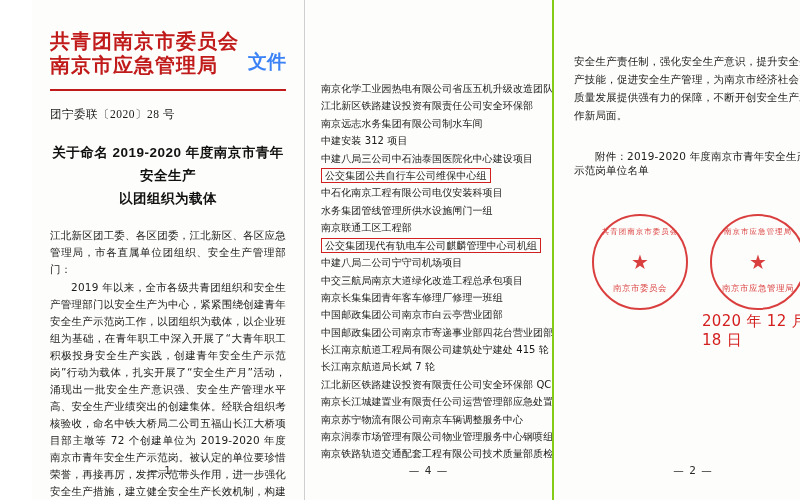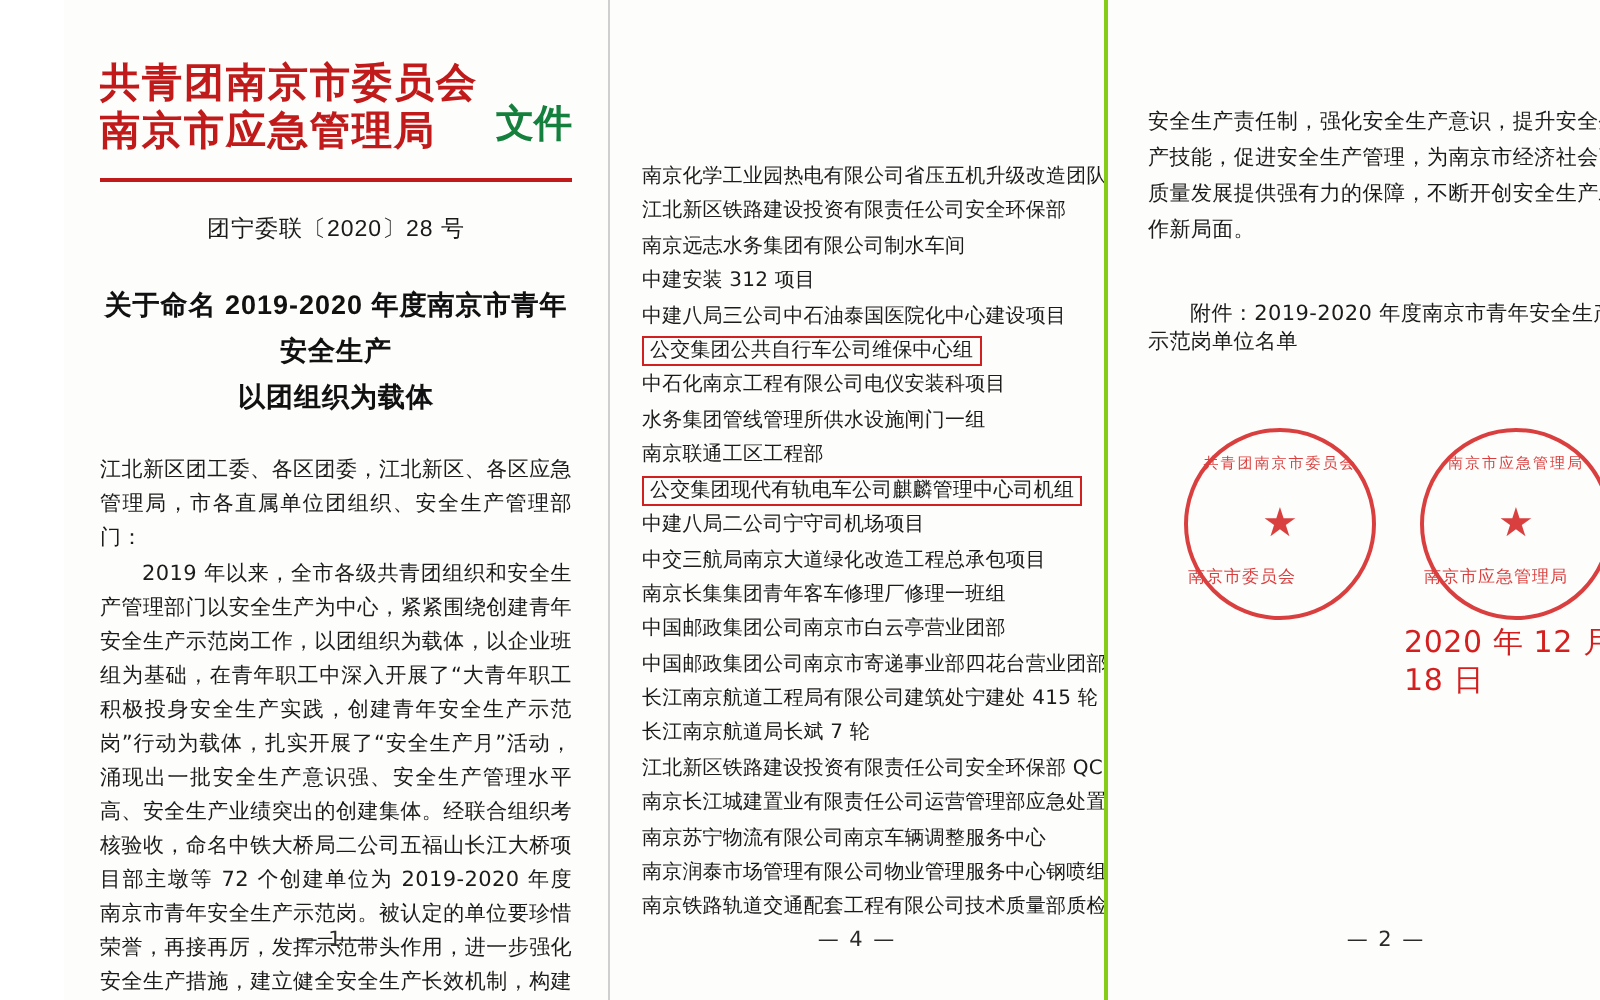--- a/index.html
+++ b/index.html
@@ -43,37 +43,36 @@
     line-height: 1.18;
   }
   .org-line1 { font-size: 20px; }
   .org-line2 { font-size: 20px; }
   .org-block {
     display: flex;
     align-items: flex-end;
     justify-content: space-between;
   }
   .doc-word {
-    color: #15803d;
+    color: #3b82f6;
     font-size: 19px;
     font-weight: bold;
     font-family: "DejaVu Sans", sans-serif;
     padding-bottom: 2px;
     white-space: nowrap;
   }
   .red-rule {
     height: 2px;
     background: #c01a1a;
     margin: 12px 0 16px 0;
   }
   .doc-number {
-    text-align: center;
     font-size: 11.5px;
     color: #1a1a1a;
-    font-family: Liberation Sans, sans-serif;
+    font-family: Liberation Serif, serif;
     letter-spacing: 0.5px;
     margin-bottom: 20px;
   }
   .doc-heading {
     text-align: center;
     font-size: 13.5px;
     font-weight: bold;
     color: #111;
     font-family: Liberation Sans, sans-serif;
     line-height: 1.7;
@@ -155,21 +154,21 @@
     text-align: center;
     font-size: 7.5px;
     letter-spacing: 1px;
     font-family: "DejaVu Sans", sans-serif;
   }
   .stamp .arc-bottom {
     position: absolute;
     bottom: 13px;
     left: 0;
     right: 0;
-    text-align: left;
+    text-align: center;
     font-size: 8.5px;
     letter-spacing: 0.5px;
     font-family: "DejaVu Sans", sans-serif;
   }
   .stamp-left { left: 18px; top: 0px; }
   .stamp-right { left: 136px; top: 0px; }
   .stamp-date {
     position: absolute;
     left: 128px;
     top: 98px;

